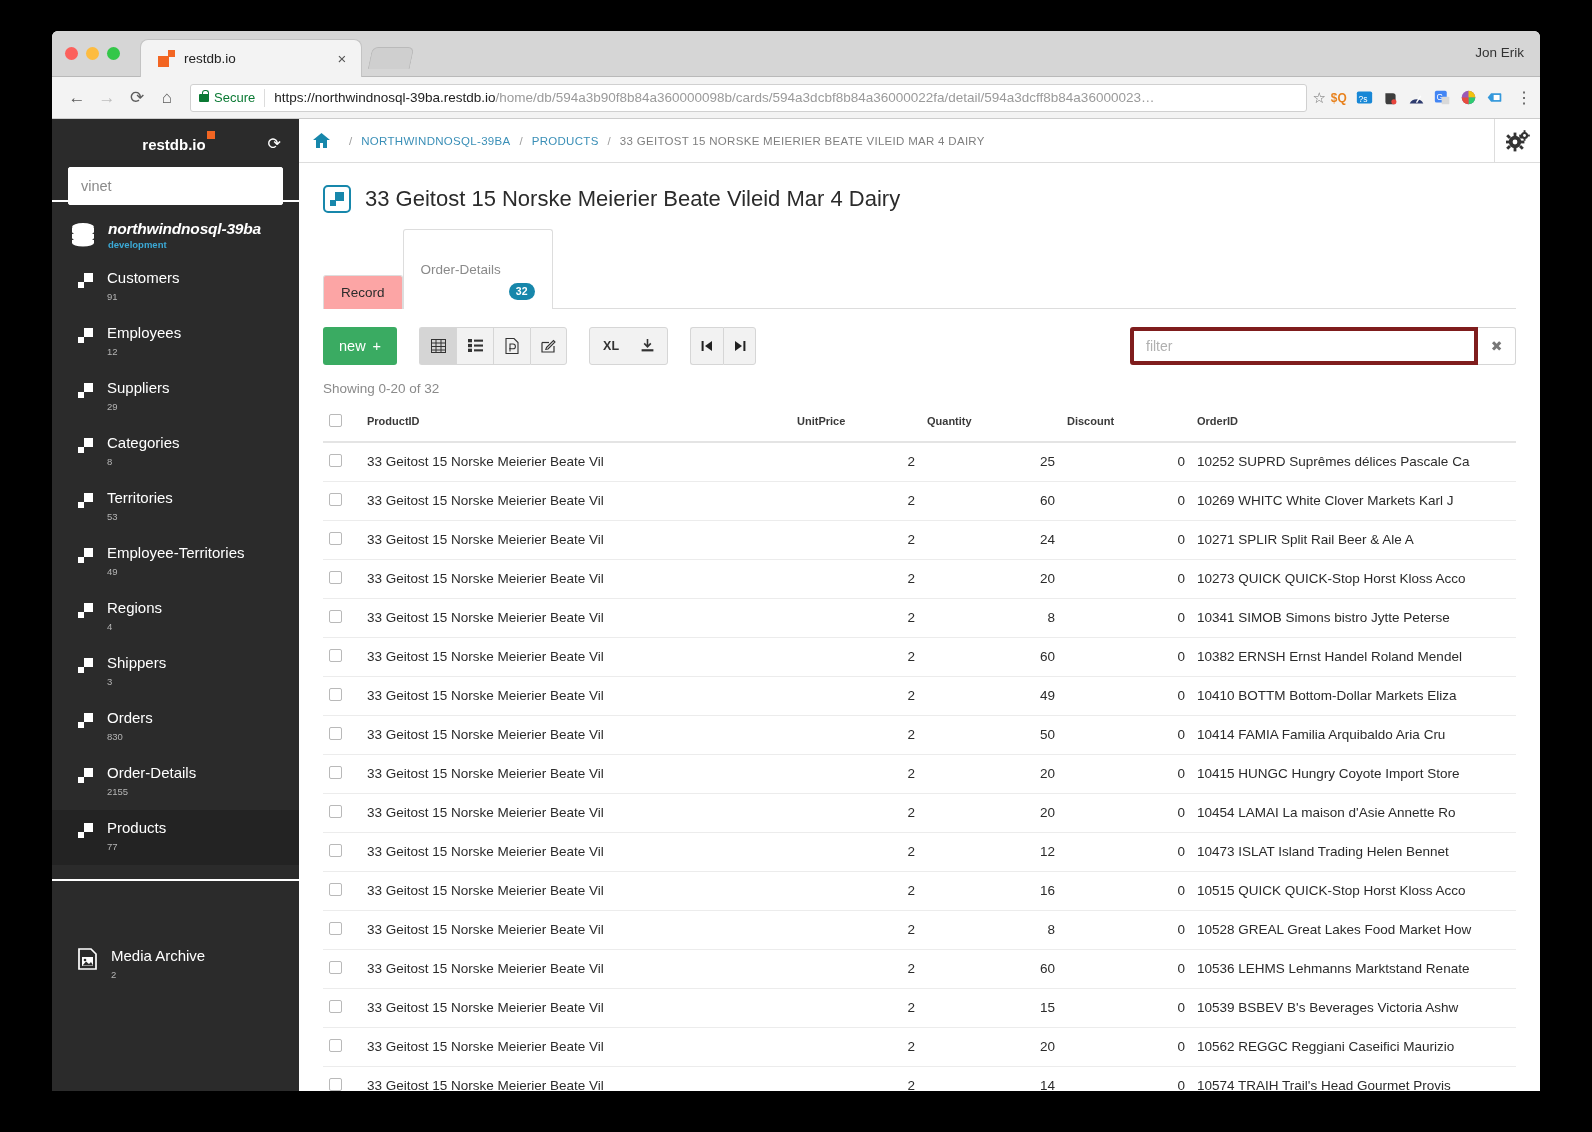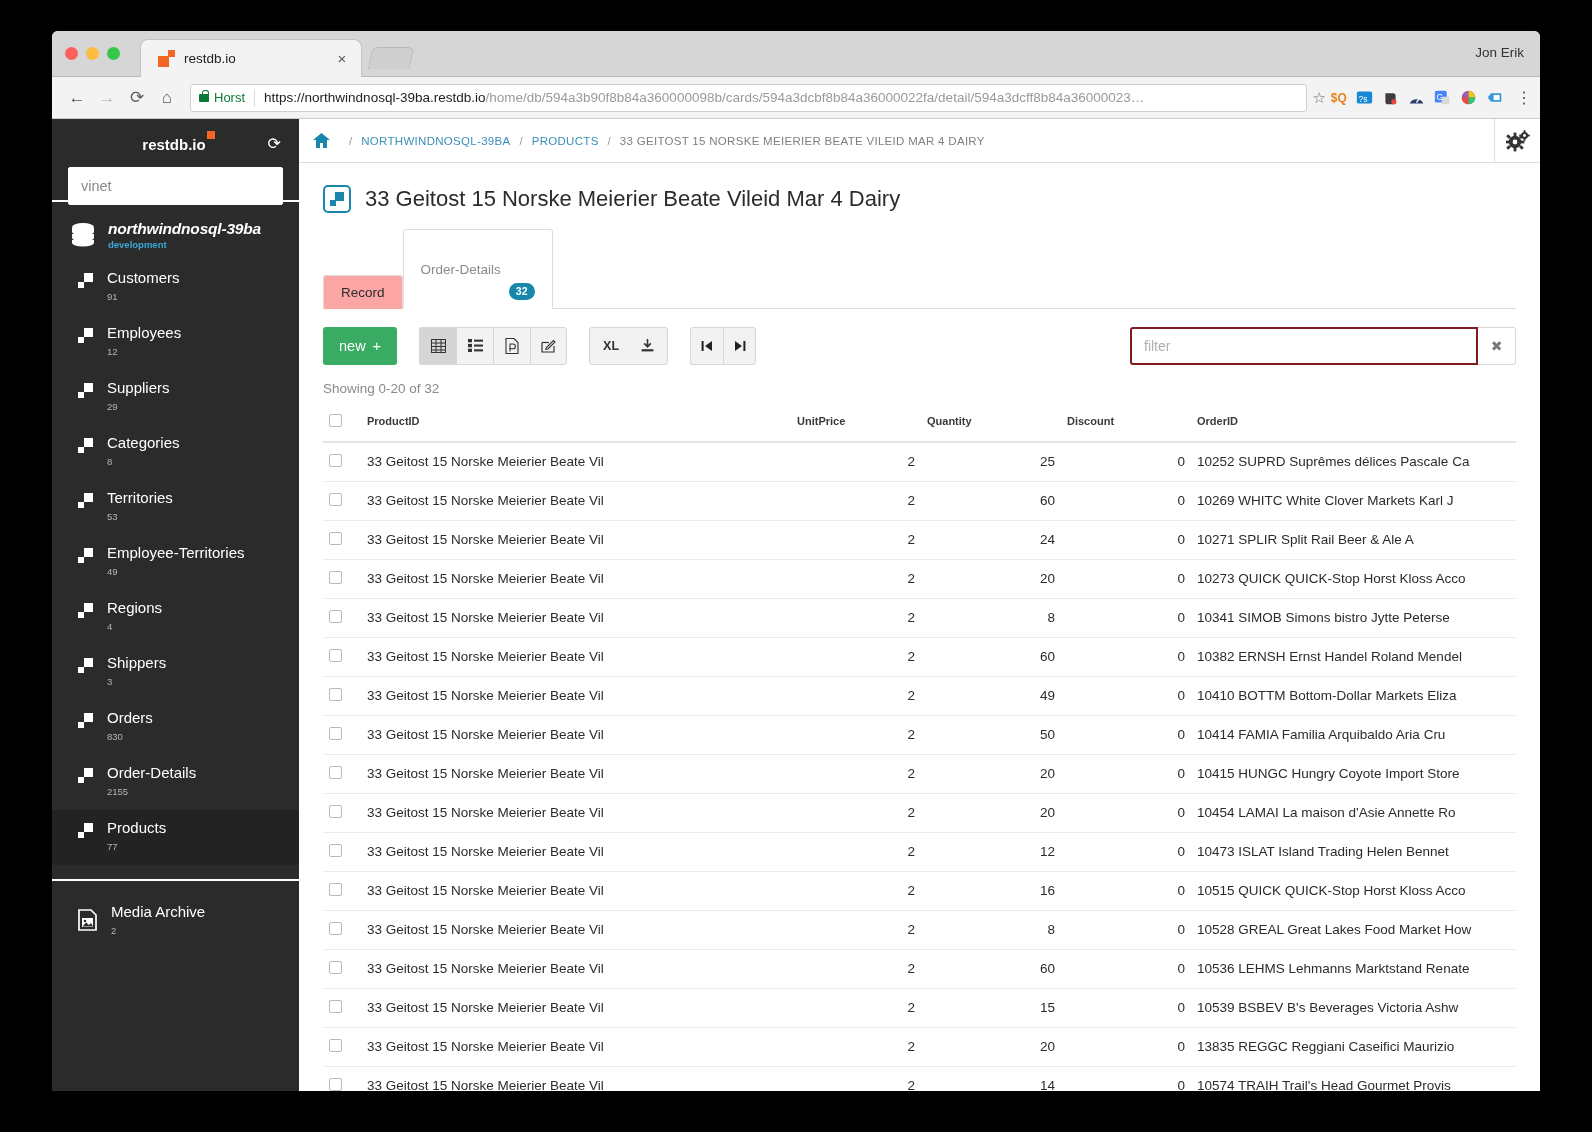--- a/index.html
+++ b/index.html
@@ -213,22 +213,22 @@
     position: relative;
   }
   .sb-ico .a { position:absolute; right:0; top:0; width:9px; height:9px; background:#fff; }
   .sb-ico .b { position:absolute; left:0; bottom:0; width:6px; height:6px; background:#fff; }
   .sb-lbl { font-size: 15px; color: #fff; line-height: 1.1; }
   .sb-cnt { font-size: 9.5px; color: #b5b5b5; margin-top: 4px; }
   .sb-div {
     margin: 14px 0 0 0; height: 2px; background: #fff;
   }
   .sb-media {
-    display:flex; align-items:center;
-    padding: 22px 10px 10px 26px; cursor:pointer;
+    display:flex; align-items:flex-start;
+    padding: 22px 10px 10px 26px; cursor:pointer;margin-top:44px;
   }
   .media-ico {
     width: 19px; height: 22px; margin-right: 14px; margin-top: 1px; flex:0 0 auto;
   }
 
   
   .main { flex: 1; background: #fff; position: relative; overflow: hidden; }
   .crumbbar {
     height: 44px;
     border-bottom: 1px solid #ddd;
@@ -320,21 +320,21 @@
   }
   .pager .gb:first-child { border-radius: 3px 0 0 3px; }
   .pager .gb:last-child { border-right: 1px solid #d6d6d6; border-radius: 0 3px 3px 0; }
 
   .filter-wrap {
     position: absolute; right: 0; top: 0;
     display: flex; align-items: center;
   }
   .filter-input {
     width: 348px; height: 38px;
-    border: 2px solid #7f1d1d; border-radius: 3px 0 0 3px;
+    border: 4px solid #7f1d1d; border-radius: 3px 0 0 3px;
     padding: 0 12px; font-size: 14px; color: #444;
     font-family: "Liberation Sans", sans-serif;
     outline: none;
   }
   .filter-input::placeholder { color: #b0b0b0; }
   .filter-clear {
     width: 38px; height: 38px;
     border: 1px solid #d6d6d6; border-left: none;
     border-radius: 0 3px 3px 0;
     background: #fff;
@@ -391,21 +391,21 @@
       <div class="user-name">Jon Erik</div>
     </div>
 
     <div class="omnibar">
       <span class="nav-btn">←</span>
       <span class="nav-btn dim">→</span>
       <span class="nav-btn">⟳</span>
       <span class="nav-btn">⌂</span>
       <div class="urlbox">
         <span class="lock"></span>
-        <span class="secure-txt">Horst</span>
+        <span class="secure-txt">Secure</span>
         <span class="url-sep"></span>
         <span class="url-text"><span class="host">https://northwindnosql-39ba.restdb.io</span><span>/home/db/594a3b90f8b84a360000098b/cards/594a3dcbf8b84a36000022fa/detail/594a3dcff8b84a36000023…</span></span>
       </div>
       <span class="star">☆</span>
       <span class="ext-icons">
         <svg class="ext" viewBox="0 0 20 20">
             <text x="1" y="15" font-size="14" font-weight="bold" fill="#e8821e" font-family="Liberation Sans">$Q</text>
           </svg>
         <svg class="ext" viewBox="0 0 20 20">
             <rect x="1" y="3" width="18" height="14" rx="2" fill="#1787d6"></rect>
@@ -834,21 +834,21 @@
                   <td class="num">15</td>
                   <td class="num">0</td>
                   <td>10539 BSBEV B's Beverages Victoria Ashw</td>
                 </tr>
                 <tr>
                   <td class="chk"><span class="cbx"></span></td>
                   <td>33 Geitost 15 Norske Meierier Beate Vil</td>
                   <td class="num">2</td>
                   <td class="num">20</td>
                   <td class="num">0</td>
-                  <td>13835 REGGC Reggiani Caseifici Maurizio</td>
+                  <td>10562 REGGC Reggiani Caseifici Maurizio</td>
                 </tr>
                 <tr>
                   <td class="chk"><span class="cbx"></span></td>
                   <td>33 Geitost 15 Norske Meierier Beate Vil</td>
                   <td class="num">2</td>
                   <td class="num">14</td>
                   <td class="num">0</td>
                   <td>10574 TRAIH Trail's Head Gourmet Provis</td>
                 </tr>
                 <tr>

